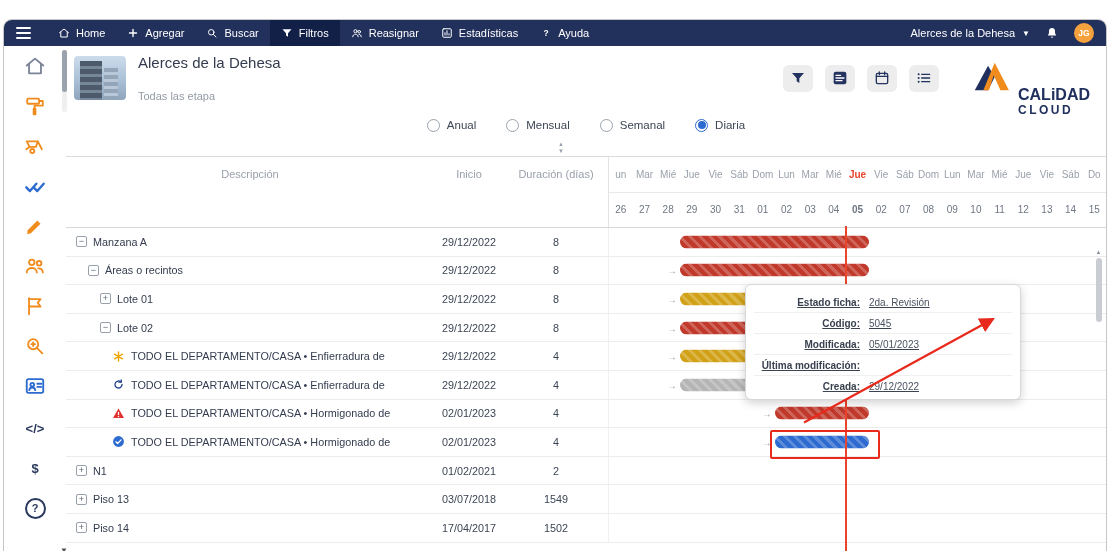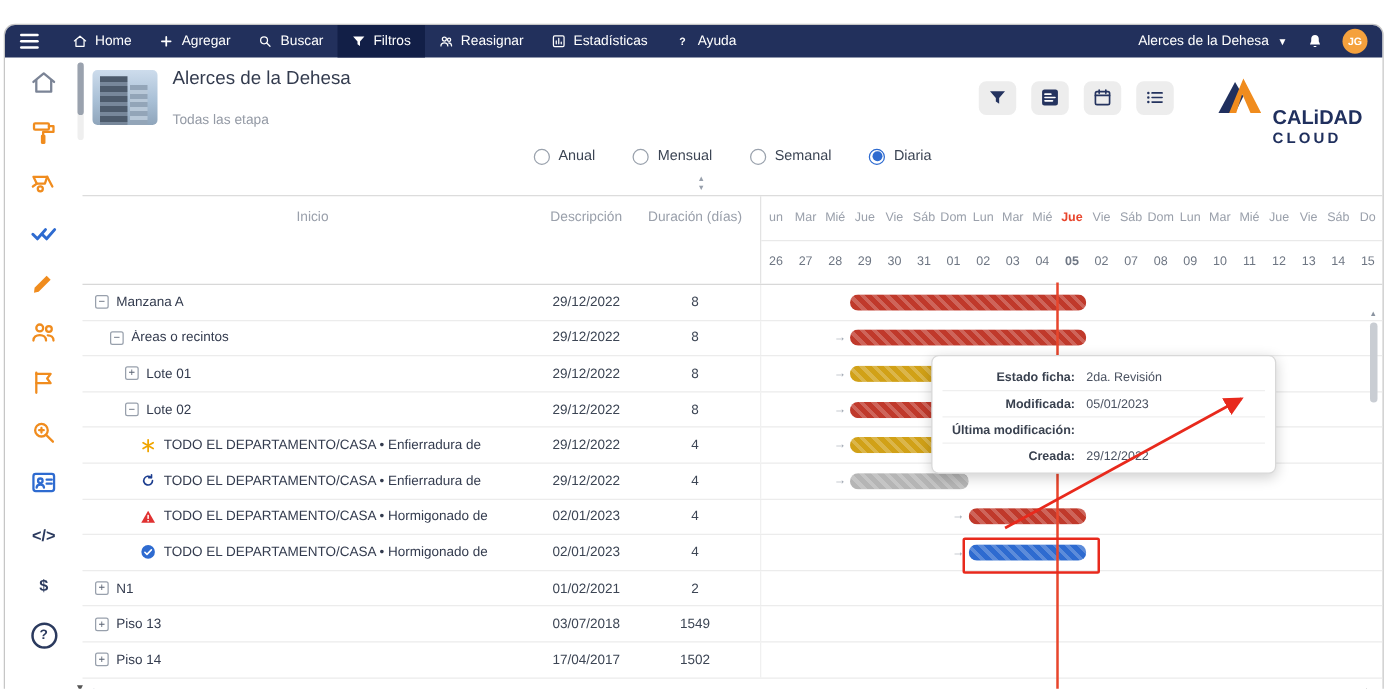--- a/index.html
+++ b/index.html
@@ -80,21 +80,21 @@
   .today-line{position:absolute;top:70px;bottom:0;width:1.5px;background:#e8452c;z-index:6;}
 
   
   .tooltip{position:absolute;left:741px;top:264px;width:258px;background:#fff;border:1px solid #d8d8d8;border-radius:6px;box-shadow:0 3px 10px rgba(0,0,0,.18);z-index:20;padding:7px 8px 3px;font-size:10px;color:#3c4452;}
   .tt-title{position:relative;display:flex;align-items:flex-start;justify-content:center;gap:6px;text-align:center;font-weight:bold;color:#2b3550;padding:2px 26px 7px 2px;border-bottom:1px solid #e6e6e6;font-size:10px;line-height:1.3;}
   .tt-check{width:13px;height:13px;flex:none;color:#2e6bd0;margin-top:2px;}
   .tt-check svg{width:100%;height:100%;}
   .tt-ext-wrap{position:absolute;right:-3px;top:-3px;border:2px solid #e8291c;border-radius:3px;width:22px;height:22px;display:flex;align-items:center;justify-content:center;background:#fff;}
   .tt-ext{width:14px;height:14px;color:#24335f;cursor:pointer;display:inline-flex;}
   .tt-ext svg{width:100%;height:100%;}
-  .tt-row{display:grid;grid-template-columns:104px 1fr;gap:12px 9px;padding:4.5px 2px;border-bottom:1px solid #efefef;align-items:center;}
+  .tt-row{display:grid;grid-template-columns:104px 1fr;gap:12px 9px;padding:4.5px 2px;border-bottom:1px solid #efefef;align-items:center;text-decoration:underline;}
   .tt-row:last-child{border-bottom:none;}
   .tt-label{text-align:right;font-weight:bold;color:#39414f;}
   .tt-value{color:#4a5261;}
 
   
   #bar-annotation{position:absolute;border:2.5px solid #e8291c;z-index:25;border-radius:2px;pointer-events:none;}
   #arrow-svg{position:absolute;left:0;top:0;width:100%;height:100%;z-index:30;pointer-events:none;}
 
   
   .vscroll{position:absolute;right:3px;top:228px;width:9px;height:286px;z-index:35;display:flex;flex-direction:column;align-items:center;cursor:pointer;}
@@ -342,22 +342,22 @@
             <span>Diaria</span>
           </label>
         </div>
 
       <div class="gantt" id="gantt">
         <div class="sorter">
             <span>▲</span>
             <span>▼</span>
           </div>
         <div class="ghead">
+          <div class="hcell">Descripción</div>
           <div class="hcell">Inicio</div>
-          <div class="hcell">Descripción</div>
           <div class="hcell">Duración (días)</div>
           <div class="tl-block" id="tl-block">
             <div class="tl-row names" id="tl-names">
                 <span class="tl-cell">un</span>
                 <span class="tl-cell">Mar</span>
                 <span class="tl-cell">Mié</span>
                 <span class="tl-cell">Jue</span>
                 <span class="tl-cell">Vie</span>
                 <span class="tl-cell">Sáb</span>
                 <span class="tl-cell">Dom</span>
@@ -550,20 +550,24 @@
     </main>
   </div>
 
   <div class="tooltip">
     <div id="tt-fields">
         <div class="tt-row">
           <div class="tt-label">Estado ficha:</div>
           <div class="tt-value">2da. Revisión</div>
         </div>
         <div class="tt-row">
+          <div class="tt-label">Código:</div>
+          <div class="tt-value">5045</div>
+        </div>
+        <div class="tt-row">
           <div class="tt-label">Modificada:</div>
           <div class="tt-value">05/01/2023</div>
         </div>
         <div class="tt-row">
           <div class="tt-label">Última modificación:</div>
         </div>
         <div class="tt-row">
           <div class="tt-label">Creada:</div>
           <div class="tt-value">29/12/2022</div>
         </div>

